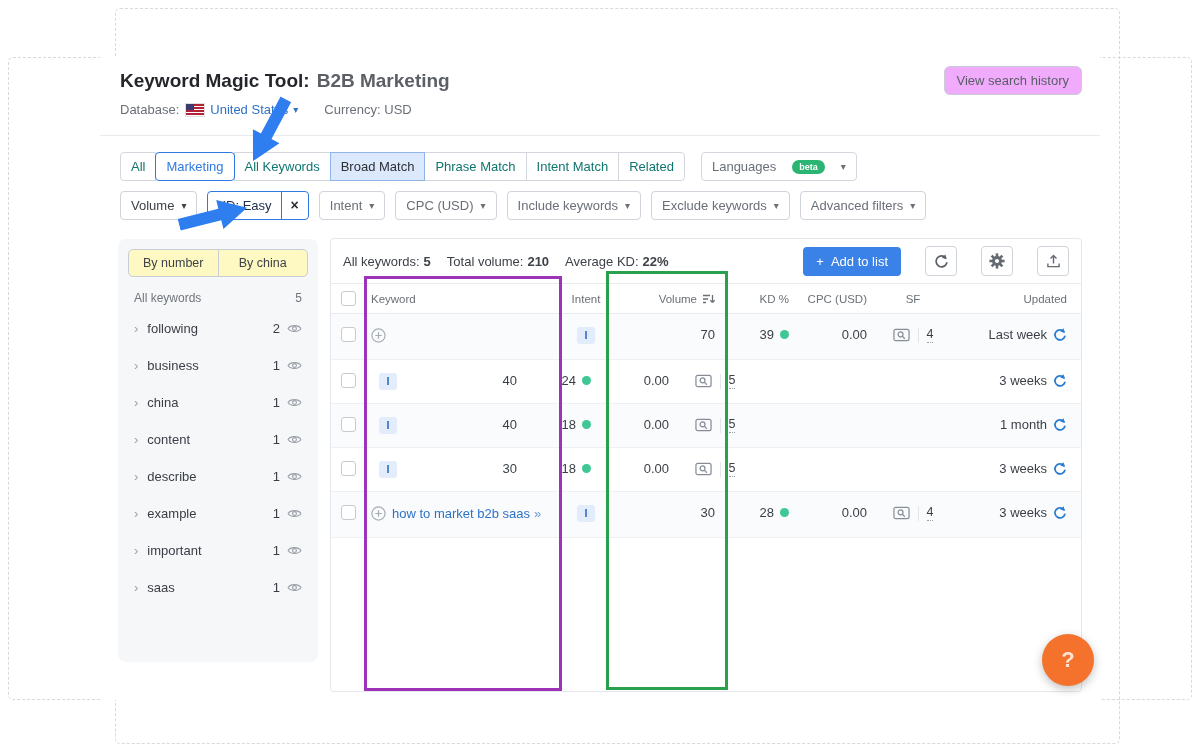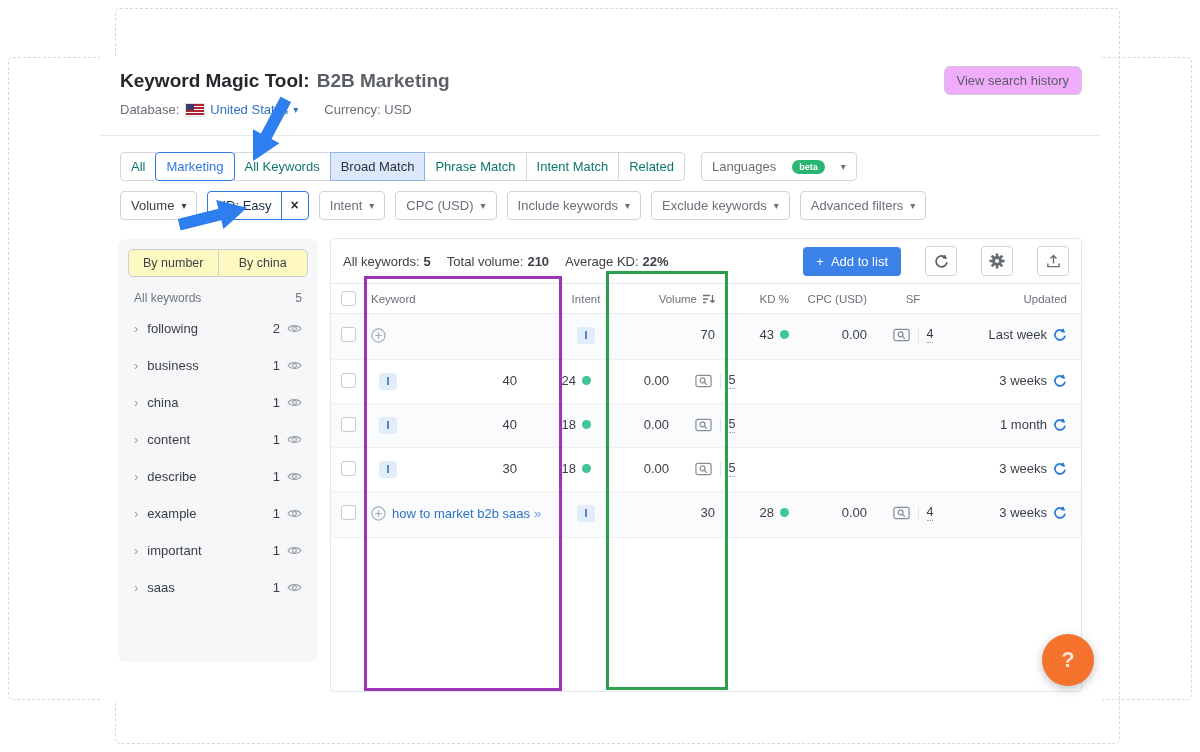--- a/index.html
+++ b/index.html
@@ -316,21 +316,21 @@
           </div>
           <div class="c-kw kw-cell">
             <span class="plus-wrap"><svg width="15" height="15" viewBox="0 0 16 16">
                 <circle cx="8" cy="8" r="7" fill="none" stroke="#a7adb6" stroke-width="1.3"></circle>
                 <path d="M8 4.5V11.5M4.5 8H11.5" stroke="#a7adb6" stroke-width="1.3"></path>
               </svg></span>
           </div>
           <div class="c-int"><span class="int-badge">I</span></div>
           <div class="c-vol">70</div>
           <div class="c-kd kd-cell">
-            <span>43</span>
+            <span>39</span>
             <span class="kd-dot"></span>
           </div>
           <div class="c-cpc">0.00</div>
           <div class="c-sf sf-cell">
             <svg width="17" height="14" viewBox="0 0 18 14" fill="none" stroke="#878d96" stroke-width="1.3">
               <rect x="1" y="1" width="16" height="12" rx="2"></rect>
               <circle cx="8" cy="6.3" r="2.6"></circle>
               <path d="M10 8.3L12.5 11"></path>
             </svg>
             <span class="sf-sep"></span>

